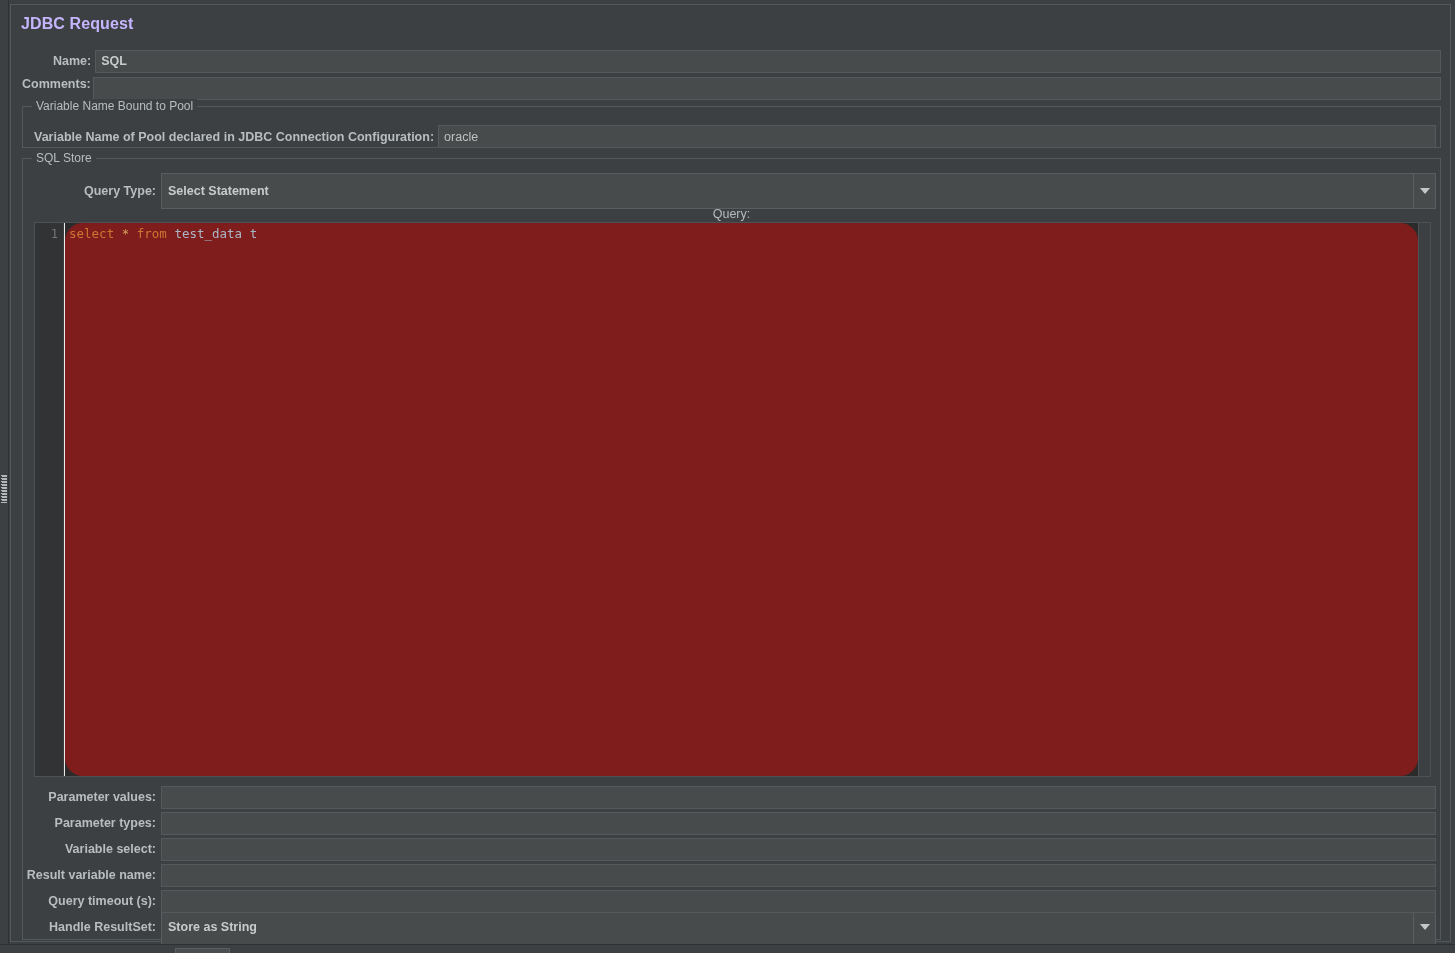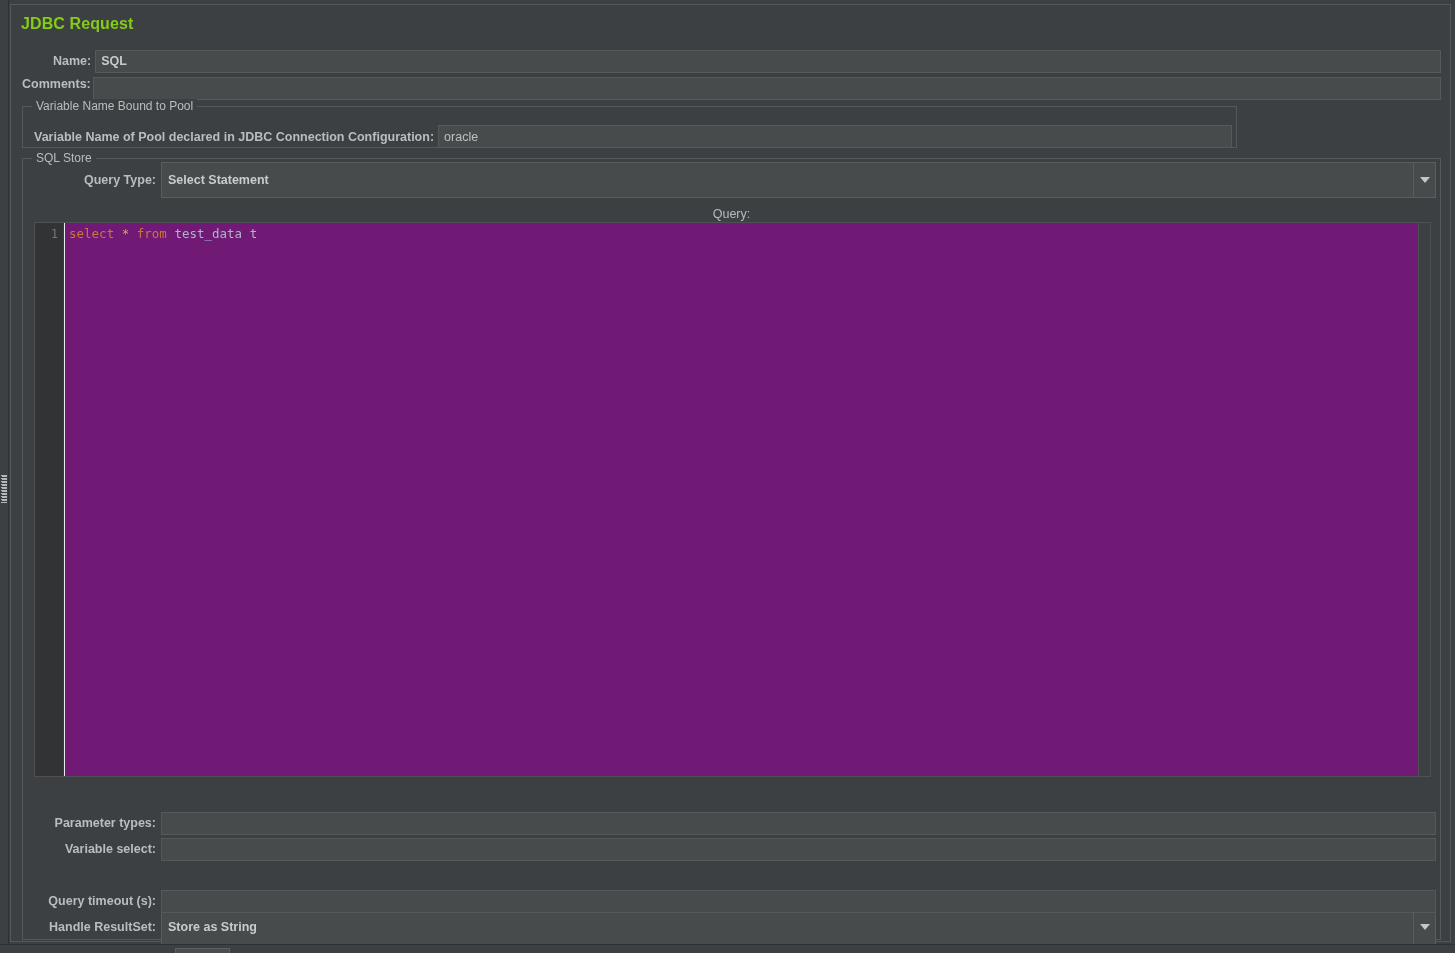--- a/index.html
+++ b/index.html
@@ -68,21 +68,21 @@
     border-top-color: #53585a;
   }
 
   
   #page-title {
     position: absolute;
     left: 10px;
     top: 10px;
     font-size: 16px;
     font-weight: bold;
-    color: #84cc16;
+    color: #c4b5fd;
     letter-spacing: .1px;
   }
 
   
   .lbl {
     font-size: 12.5px;
     font-weight: bold;
     color: #b9bdbf;
     white-space: nowrap;
   }
@@ -141,21 +141,21 @@
     background: #3c4042;
     font-size: 12px;
     font-weight: normal;
     color: #b9bdbf;
     white-space: nowrap;
   }
 
   
   #group-pool {
     left: 11px; top: 101px;
-    width: 1215px; height: 42px;
+    width: 1419px; height: 42px;
   }
   #pool-row {
     position: absolute;
     left: 11px; top: 18px;
     right: 4px;
     height: 23px;
     display: flex; align-items: center;
   }
   #pool-row .lbl { margin-right: 4px; }
   #pool-input {
@@ -167,21 +167,21 @@
 
   
   #group-sql {
     left: 11px; top: 153px;
     width: 1419px; height: 782px;
   }
 
   
   #qtype-row {
     position: absolute;
-    left: 0; top: 8px;
+    left: 0; top: 19px;
     width: 100%;
     height: 25px;
     display: flex;
     align-items: center;
   }
   #qtype-label {
     width: 138px;
     text-align: right;
     padding-right: 5px;
   }
@@ -258,25 +258,26 @@
     line-height: 16px;
     padding-right: 5px;
   }
   #caret-line {
     width: 1px;
     background: #e8ebec;
     flex: none;
   }
   #code-area {
     flex: 1;
-    background: #701a75;
+    background: #7f1d1d;
     padding-top: 3px;
     padding-left: 4px;
     position: relative;
     overflow: hidden;
+    border-radius: 18px;
   }
   #code-area .codeline {
     font-family: "DejaVu Sans Mono", monospace;
     font-size: 12.5px;
     line-height: 16px;
     white-space: pre;
   }
   .tok-kw  { color: #cc7832; }
   .tok-op  { color: #d5a05a; }
   .tok-id  { color: #a9b7c6; }
@@ -387,31 +388,39 @@
         <div id="gutter">
           <span class="lineno">1</span>
         </div>
         <div id="caret-line"></div>
         <div id="code-area">
           <div class="codeline"><span class="tok-kw">select</span><span class="tok-pl"> </span><span class="tok-op">*</span><span class="tok-pl"> </span><span class="tok-kw">from</span><span class="tok-pl"> </span><span class="tok-id">test_data</span><span class="tok-pl"> </span><span class="tok-id">t</span></div>
         </div>
         <div id="error-strip"></div>
       </div>
 
+      <div class="brow" style="top:625px">
+        <span class="blabel lbl">Parameter values:</span>
+        <input class="bfield" type="text" value="" style="">
+      </div>
 
       <div class="brow" style="top:651px">
         <span class="blabel lbl">Parameter types:</span>
         <input class="bfield" type="text" value="" style="">
       </div>
 
       <div class="brow" style="top:677px">
         <span class="blabel lbl">Variable select:</span>
         <input class="bfield" type="text" value="" style="">
       </div>
 
+      <div class="brow" style="top:703px">
+        <span class="blabel lbl">Result variable name:</span>
+        <input class="bfield" type="text" value="" style="">
+      </div>
 
       <div class="brow" style="top:755px">
         <span class="blabel lbl">Handle ResultSet:</span>
         <div class="combo">
           <span class="combo-value">Store as String</span>
           <span class="combo-arrow">
               <i></i>
             </span>
         </div>
       </div>

